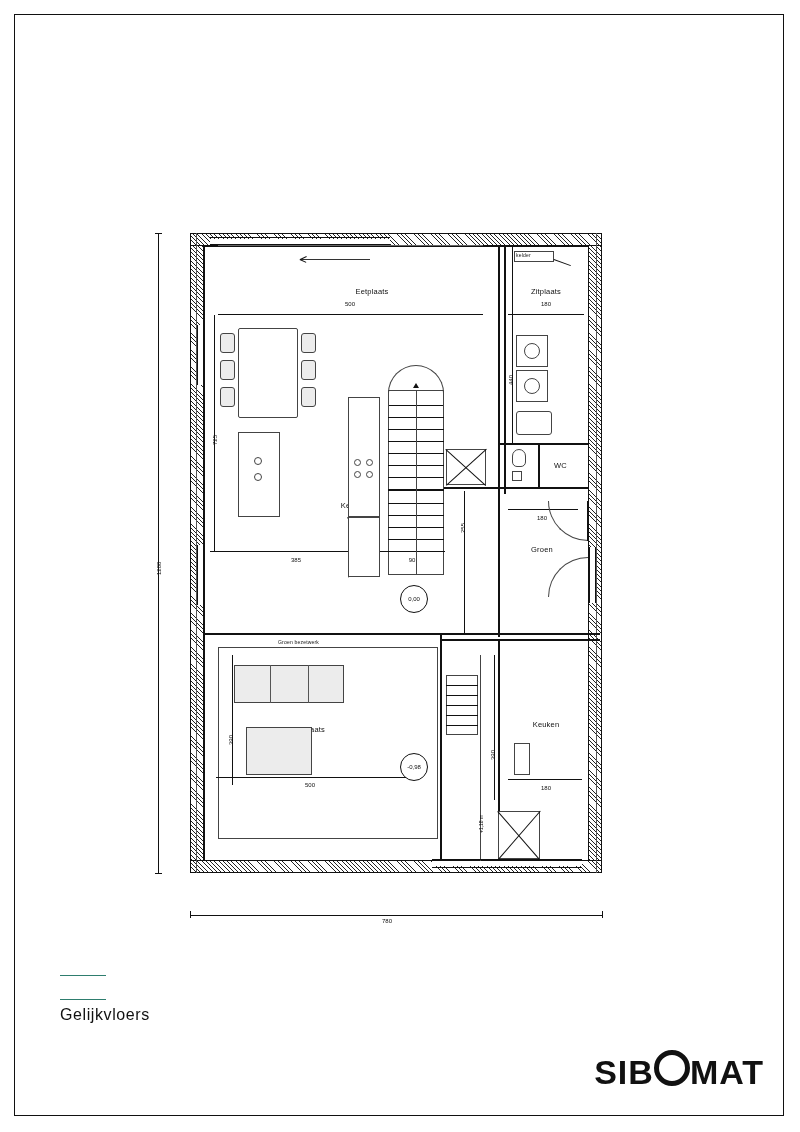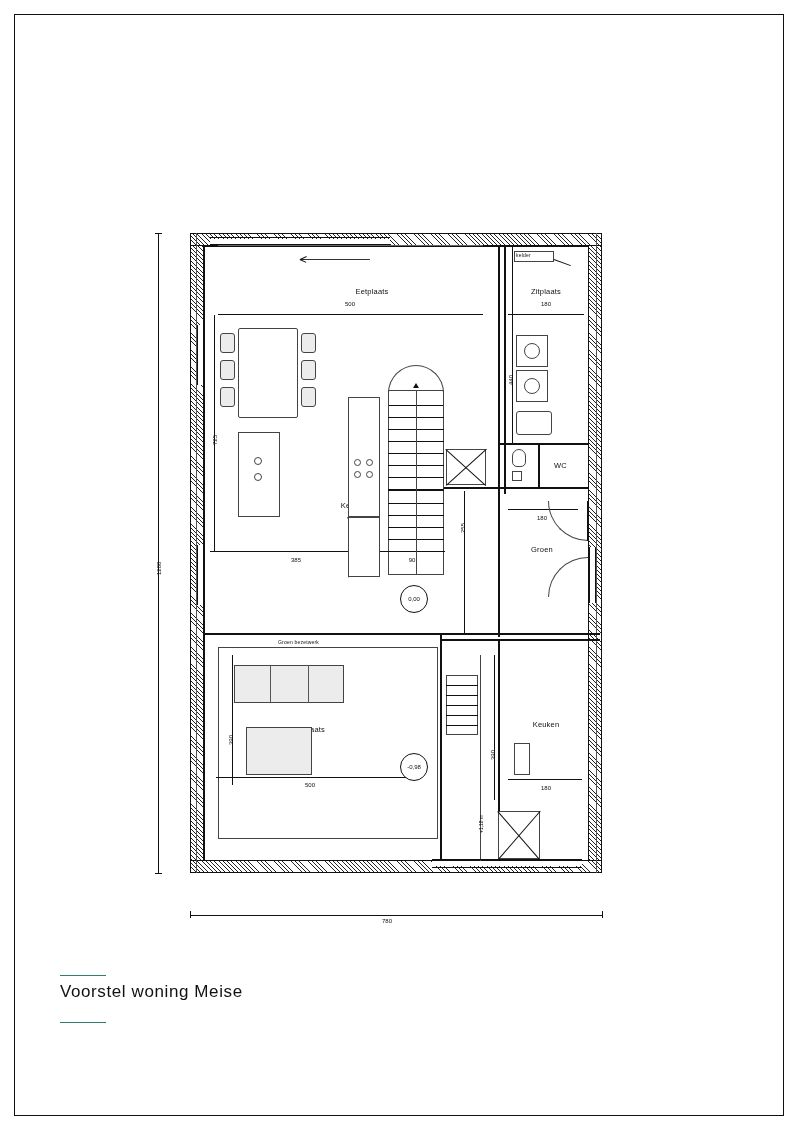--- a/index.html
+++ b/index.html
@@ -250,18 +250,21 @@
     <div class="thinline v" style="left:445px;top:332px;height:56px;"></div>
 
     <div class="thinline h" style="left:150px;top:44px;width:70px;background:#333;"></div>
     <div class="thinline" style="left:150px;top:44px;width:7px;height:1px;transform:rotate(25deg);transform-origin:0 0;"></div>
     <div class="thinline" style="left:150px;top:44px;width:7px;height:1px;transform:rotate(-25deg);transform-origin:0 0;"></div>
 
   </div>
 
   <div class="title-block">
     <div class="rule"></div>
-    <div class="t-main">Voorstel woning Meise</div>
     <div style="height:18px"></div>
     <div class="rule rule2"></div>
+    <div class="t-sub">Gelijkvloers</div>
   </div>
 
+  <div class="logo">
+    <span>SIB</span><span class="o"></span><span>MAT</span>
+  </div>
 </div>
 
 </body></html>

